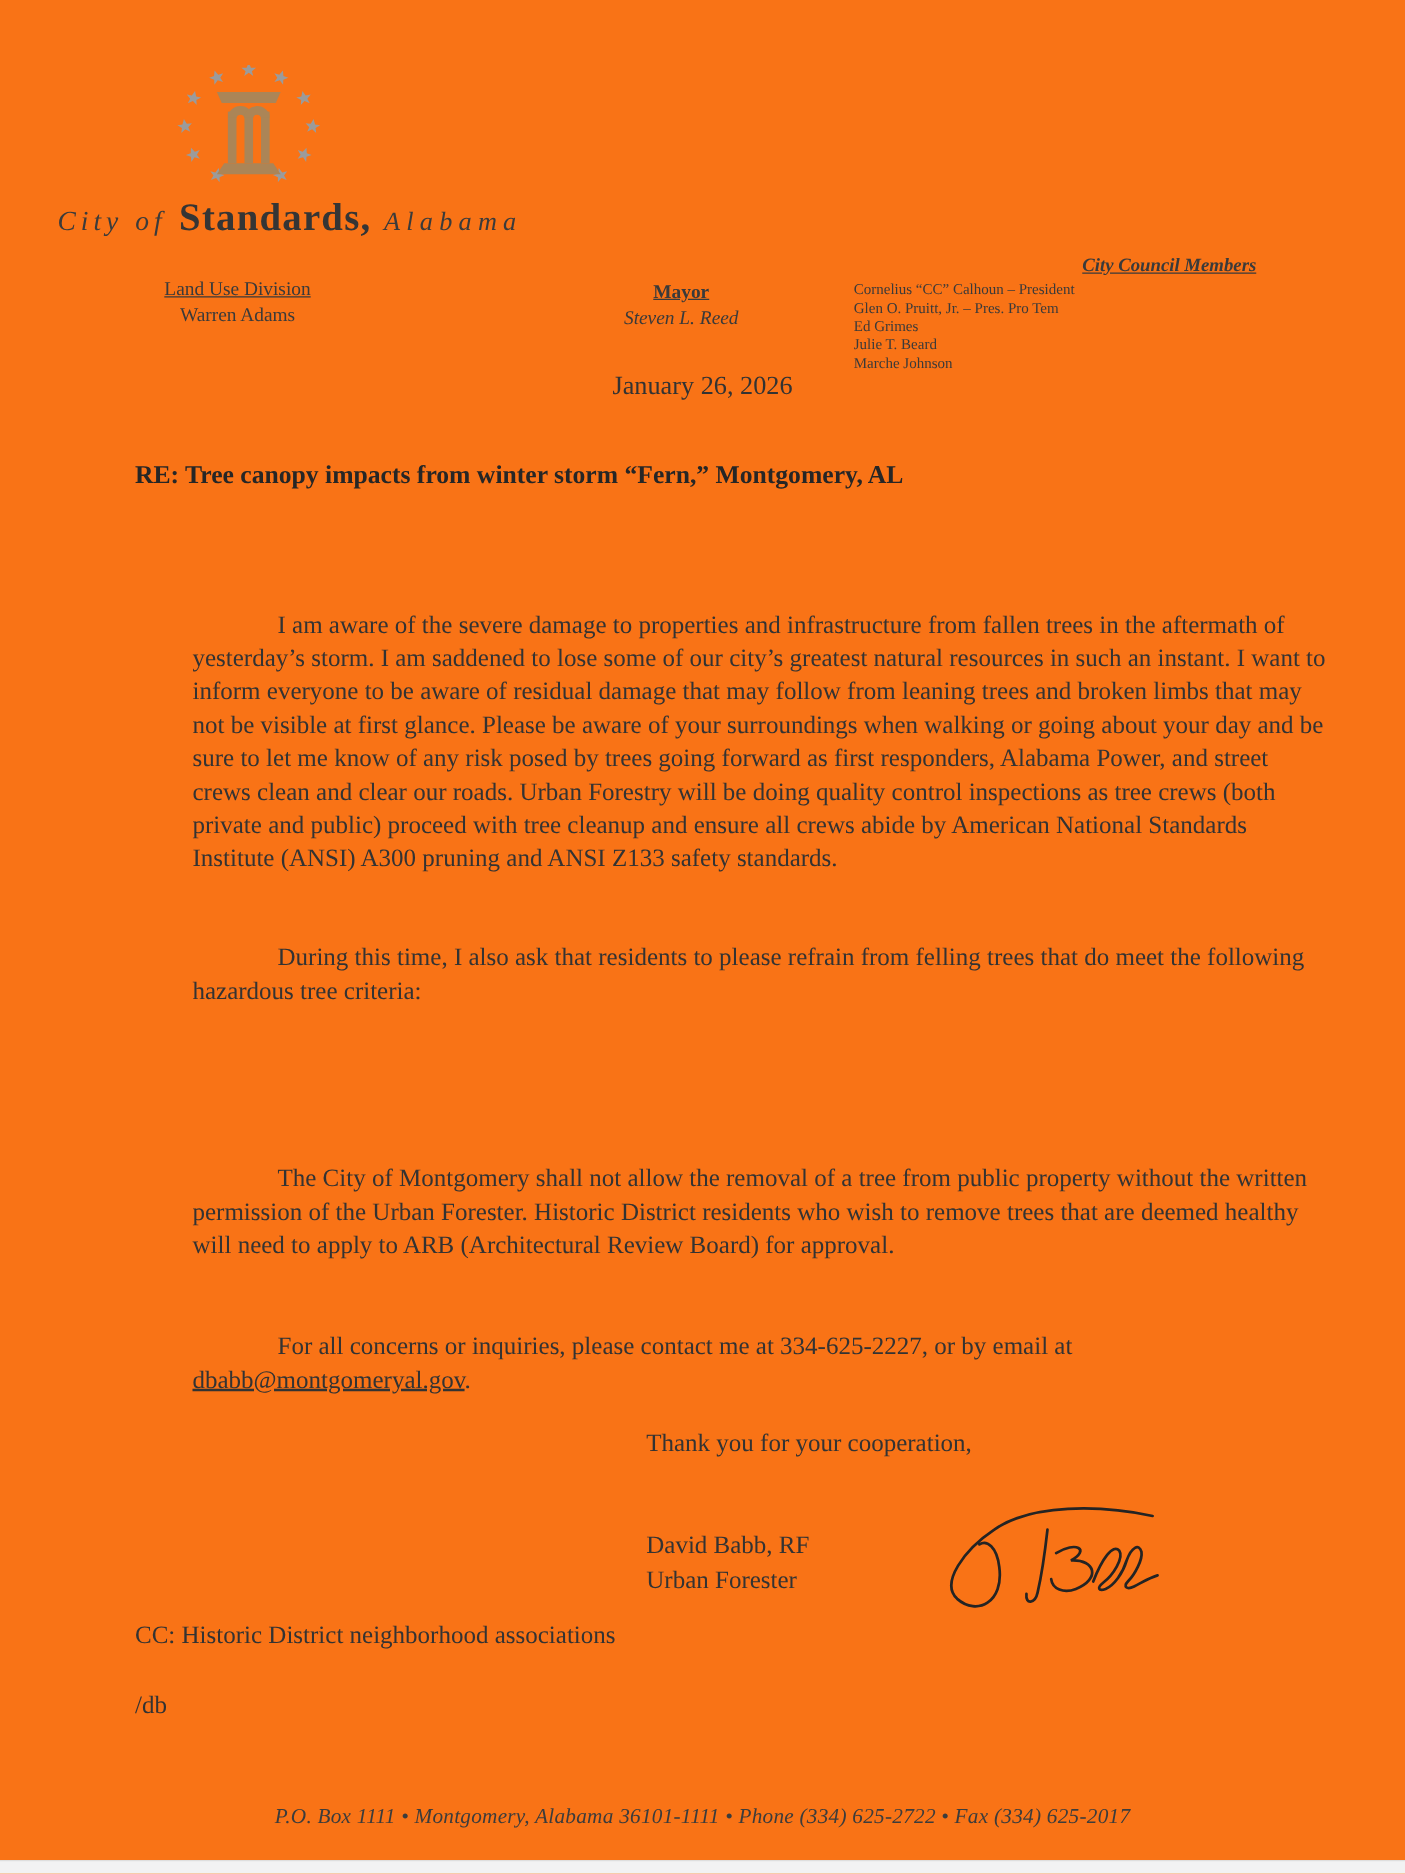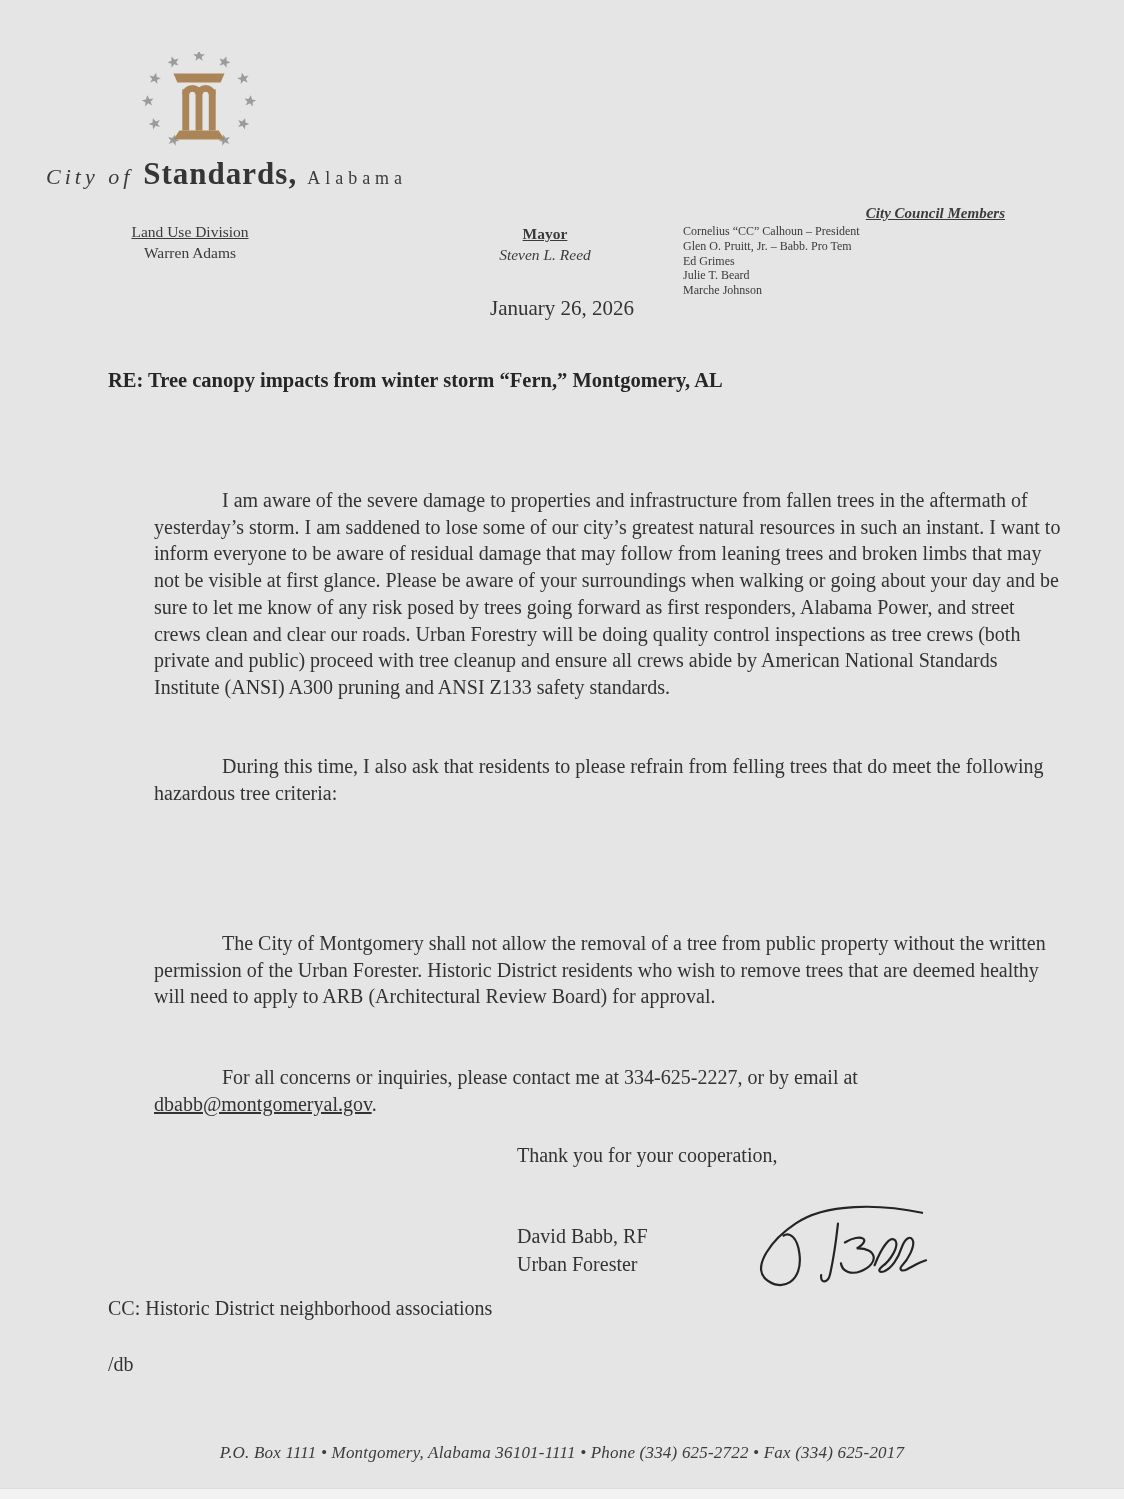--- a/index.html
+++ b/index.html
@@ -1,31 +1,31 @@
 <!DOCTYPE html>
 <html><head>
 <meta charset="utf-8">
 <style>
   * { margin:0; padding:0; box-sizing:border-box; }
   html,body { background:#ffffff; }
   .page {
     position:relative;
     width:1124px; height:1499px;
-    background:#e5e5e5;
+    background:#f97316;
     font-family:"Liberation Serif", serif;
     color:#333;
     overflow:hidden;
   }
 
   
   .seal { position:absolute; left:140px; top:52px; width:118px; height:108px; }
   .brand { position:absolute; left:46px; top:156px; display:flex; align-items:baseline; white-space:nowrap; color:#3b3b3b; }
   .brand .city-of  { font-style:italic; font-size:22px; letter-spacing:4px; margin-right:10px; }
   .brand .name     { font-weight:bold; font-size:31px; letter-spacing:1px; margin-right:10px; color:#353535; }
-  .brand .state    { font-size:18px; letter-spacing:5px; }
+  .brand .state    { font-style:italic; font-size:21px; letter-spacing:5px; }
 
   .office { position:absolute; text-align:center; font-size:15.5px; line-height:21px; color:#3a3a3a; }
   .office .title { text-decoration:underline; }
   .office-land { left:100px; top:221px; width:180px; }
   .office-mayor { left:460px; top:223px; width:170px; }
   .office-mayor .title { font-weight:bold; }
   .office-mayor .person { font-style:italic; }
 
   .council { position:absolute; left:683px; top:205px; width:322px; font-size:12px; color:#3a3a3a; }
   .council .title { display:block; text-align:right; font-style:italic; font-weight:bold; font-size:15px; text-decoration:underline; margin-bottom:2px; }
@@ -110,21 +110,21 @@
   <div class="office office-mayor">
     <div class="title">Mayor</div>
     <div class="person">Steven L. Reed</div>
   </div>
 
   <div class="council">
     <span class="title">City Council Members</span>
     <div class="cols">
       <div class="col1">
         <div class="member">Cornelius “CC” Calhoun – President</div>
-        <div class="member">Glen O. Pruitt, Jr. – Babb. Pro Tem</div>
+        <div class="member">Glen O. Pruitt, Jr. – Pres. Pro Tem</div>
         <div class="member">Ed Grimes</div>
         <div class="member">Julie T. Beard</div>
         <div class="member">Marche Johnson</div>
       </div>
     </div>
   </div>
 
   <div class="dateline">January 26, 2026</div>
 
   <div class="subject">RE: Tree canopy impacts from winter storm “Fern,” Montgomery, AL</div>

